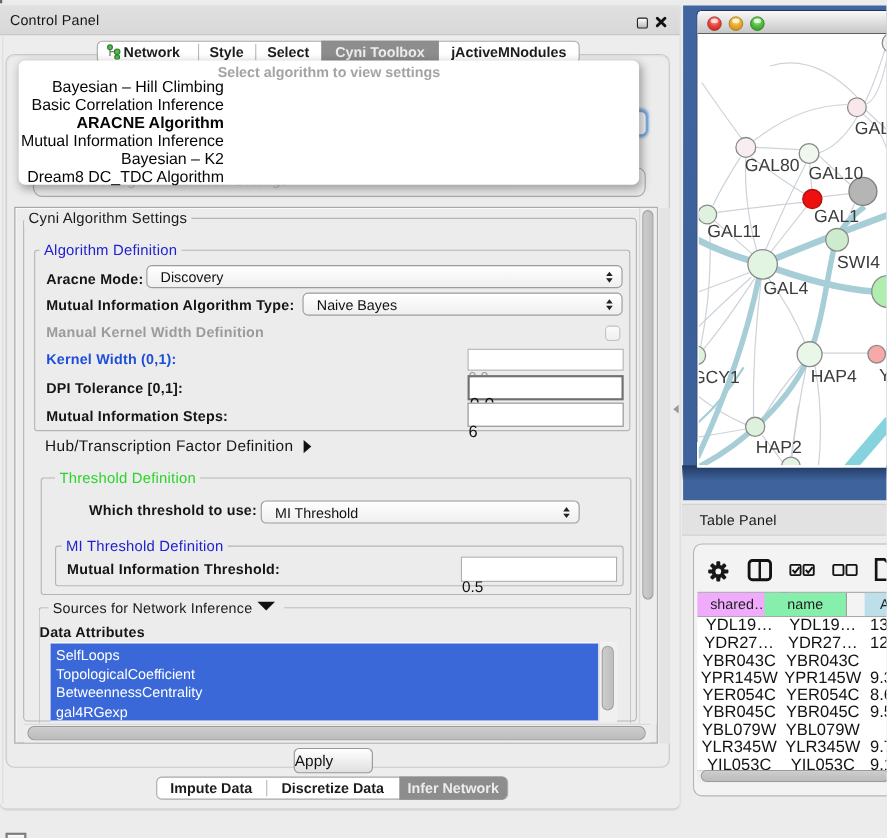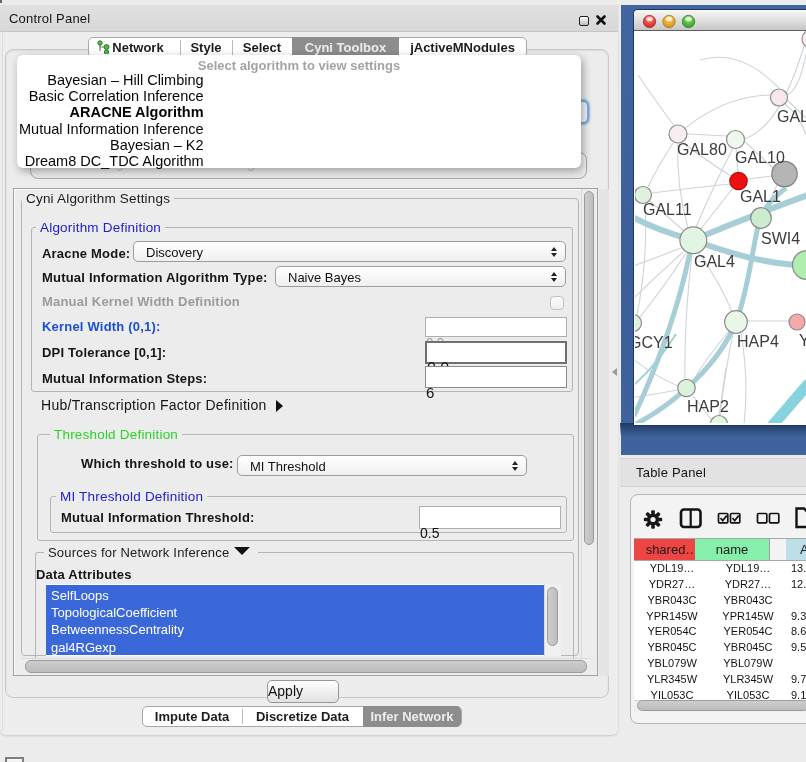--- a/index.html
+++ b/index.html
@@ -289,26 +289,26 @@
   <rect x="730.5" y="513.5" width="9.3" height="9.3" rx="1"></rect>
   <rect x="757.5" y="513.5" width="9.3" height="9.3" rx="1"></rect>
   <rect x="769.5" y="513.5" width="9.3" height="9.3" rx="1"></rect>
   <path d="M720.5 518 l2.2 2.6 4-5"></path>
   <path d="M732.5 518 l2.2 2.6 4-5"></path>
  </g>
  <path d="M796.5 508.5 h7.5 l5 5 v13.5 h-12.5 z" fill="none" stroke="#131313" stroke-width="2.4"></path>
 </svg>
 
 <div class="ab" style="left:634px;top:538px;width:172px;height:23px;border-top:1px solid #a8a8a8;border-bottom:1px solid #a8a8a8;box-sizing:border-box;">
- <div class="ab" style="left:0;top:0;width:76px;height:21px;background:#ef4444;border-right:7px solid #6d28d9;font-size:13px;color:#1d1d1d;text-align:center;line-height:21px;">shared…</div>
+ <div class="ab" style="left:0;top:0;width:76px;height:21px;background:#f0abfc;border-right:7px solid #6d28d9;font-size:13px;color:#1d1d1d;text-align:center;line-height:21px;">shared…</div>
  <div class="ab" style="left:61px;top:0;width:74px;height:21px;background:#86efac;border-right:1px solid #9f9f9f;font-size:13px;color:#1d1d1d;text-align:center;line-height:21px;">name</div>
  <div class="ab" style="left:152px;top:0;width:20px;height:21px;background:#bddfea;font-size:13px;color:#1d1d1d;line-height:21px;padding-left:14px;">A</div>
 </div>
 
-<div class="ab" style="left:634px;top:561px;width:172px;height:139px;background:#fff;overflow:hidden;font-size:11px;color:#131313;padding-top:3px;box-sizing:border-box;">
+<div class="ab" style="left:634px;top:561px;width:172px;height:139px;background:#fff;overflow:hidden;font-size:15px;color:#131313;padding-top:3px;box-sizing:border-box;">
  <div class="ab" style="left:0;top:0;width:76px;text-align:center;line-height:15.85px;">YDL19…<br>YDR27…<br>YBR043C<br>YPR145W<br>YER054C<br>YBR045C<br>YBL079W<br>YLR345W<br>YIL053C</div>
  <div class="ab" style="left:77px;top:0;width:74px;text-align:center;line-height:15.85px;">YDL19…<br>YDR27…<br>YBR043C<br>YPR145W<br>YER054C<br>YBR045C<br>YBL079W<br>YLR345W<br>YIL053C</div>
  <div class="ab" style="left:157px;top:0;width:30px;line-height:15.85px;white-space:nowrap;">13.<br>12.<br>&nbsp;<br>9.3<br>8.6<br>9.5<br>&nbsp;<br>9.7<br>9.1</div>
 </div>
 <div class="ab" style="left:634px;top:700px;width:172px;height:12px;background:#efefef;border-top:1px solid #d4d4d4;box-sizing:border-box;"></div>
 <div class="thumbh" style="left:637px;top:700px;width:172px;height:11px;"></div>
 
 <div class="ab" style="left:612px;top:368px;width:0;height:0;border-top:4px solid transparent;border-bottom:4px solid transparent;border-right:5px solid #9a9a9a;"></div>
 
 </body></html>

